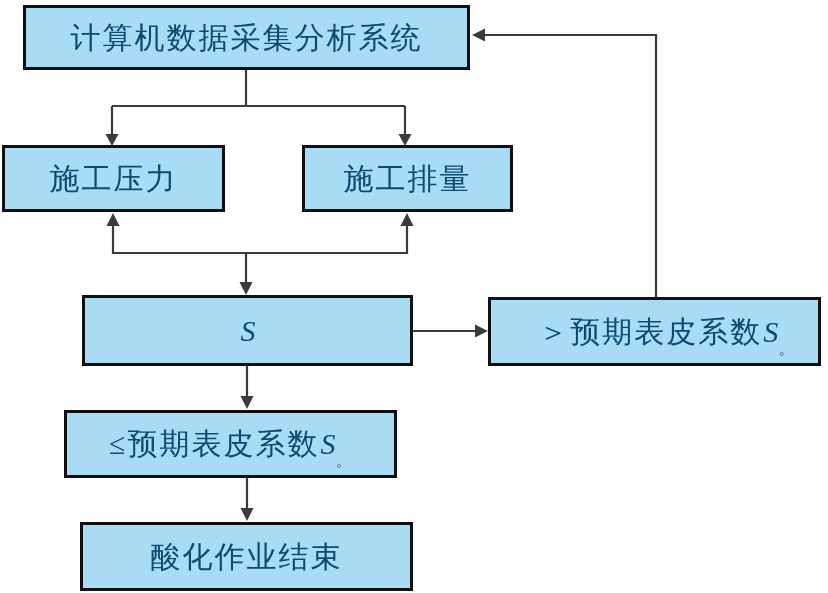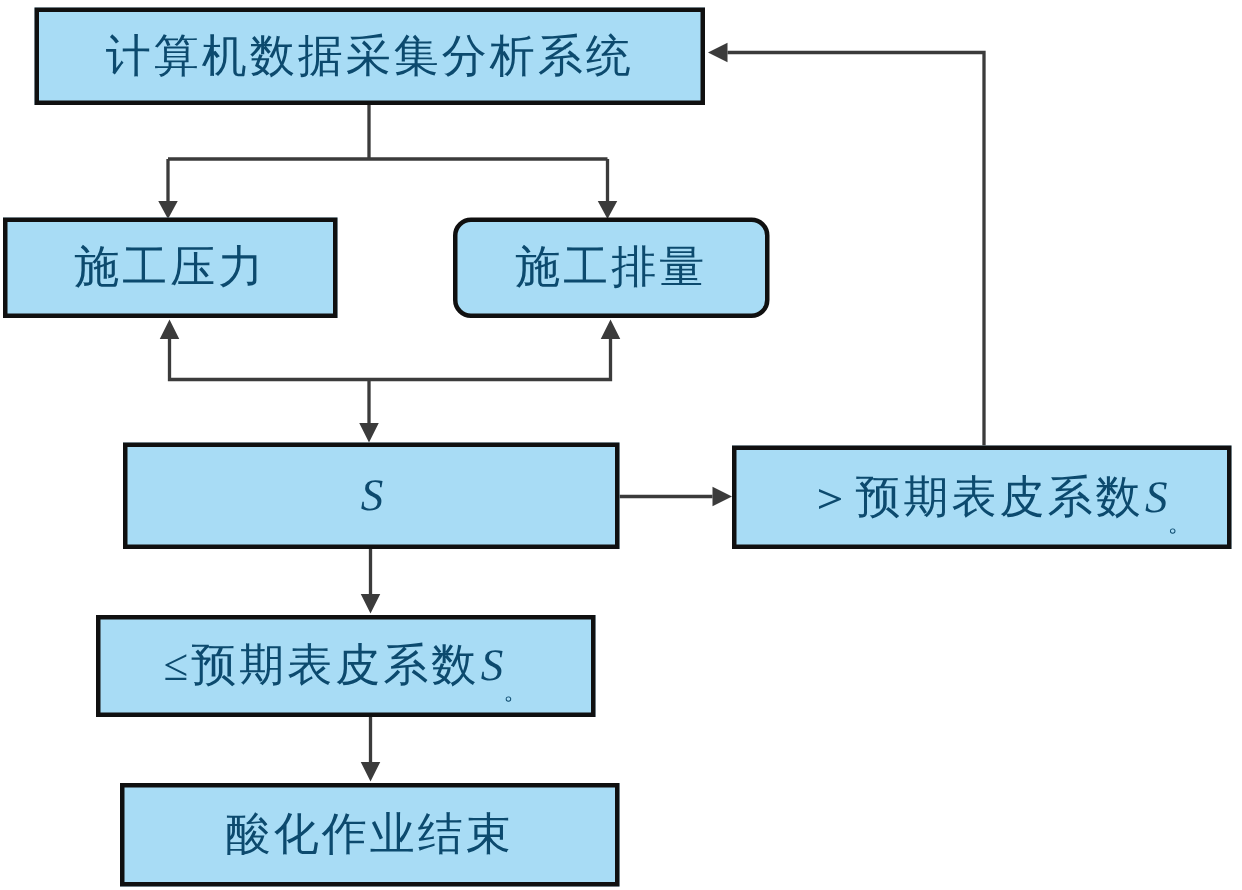--- a/index.html
+++ b/index.html
@@ -89,21 +89,21 @@
   </svg>
 
   <div class="node" style="left:23px; top:5px; width:447px; height:65px;">
     <span>计算机数据采集分析系统</span>
   </div>
 
   <div class="node" style="left:2px; top:145px; width:223px; height:67px;">
     <span>施工压力</span>
   </div>
 
-  <div class="node" style="left:302px; top:145px; width:211px; height:67px;border-radius:12px;">
+  <div class="node" style="left:302px; top:145px; width:211px; height:67px;">
     <span>施工排量</span>
   </div>
 
   <div class="node" style="left:82px; top:295px; width:331px; height:71px;">
       <span class="var">S</span>
   </div>
 
   <div class="node" style="left:488px; top:297px; width:333px; height:69px;padding-left:24px;">
     <span>＞预期表皮系数</span>
       <span class="var">S</span>

